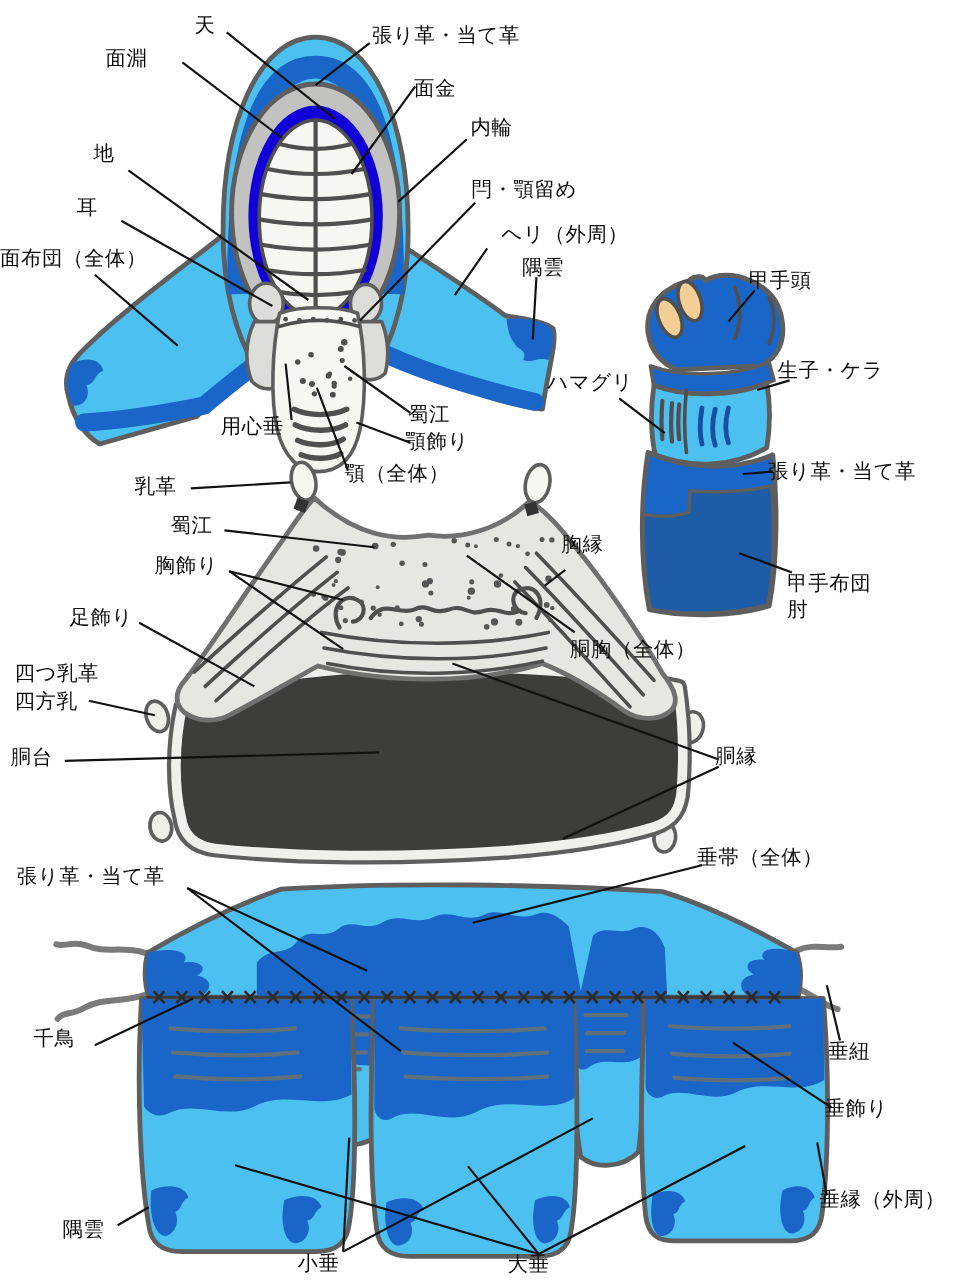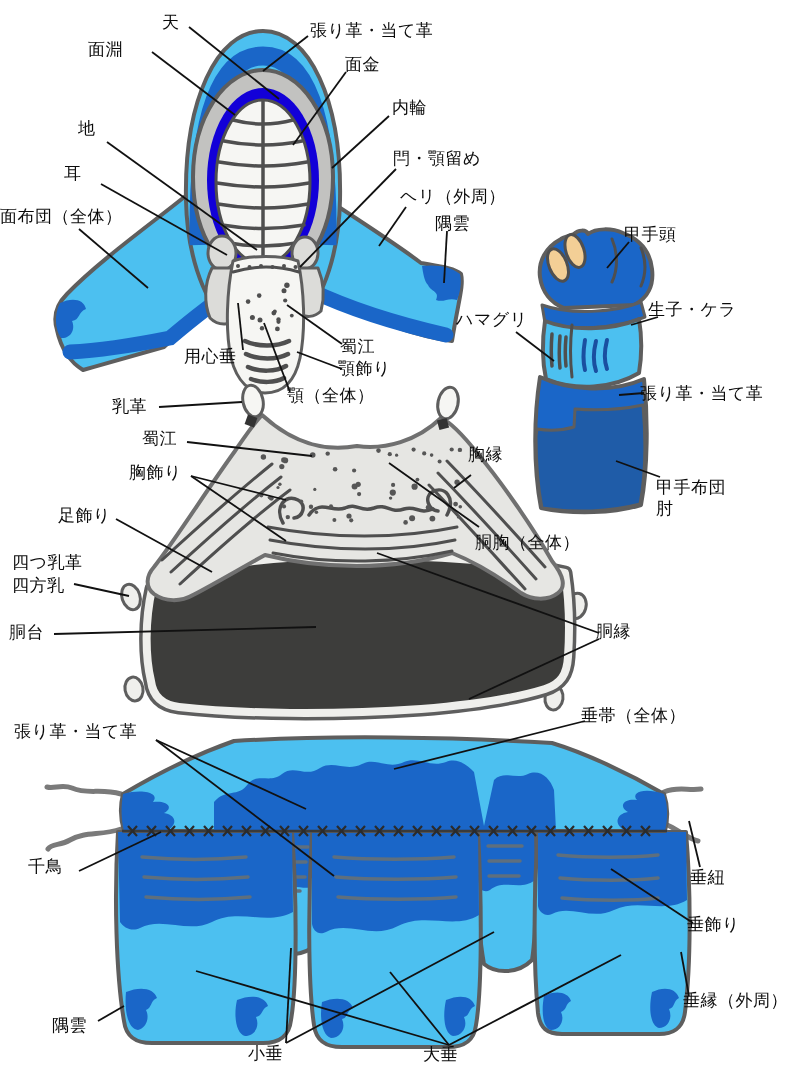--- a/index.html
+++ b/index.html
@@ -305,26 +305,26 @@
     <line x1="286" y1="1043" x2="494" y2="932"></line>
     <line x1="449" y1="1045" x2="196" y2="971"></line>
     <line x1="449" y1="1045" x2="390" y2="972"></line>
     <line x1="449" y1="1045" x2="621" y2="955"></line>
   </g>
 </svg>
 
 <div class="lbl" style="left:162px;top:12px">天</div>
 <div class="lbl" style="left:88px;top:39px">面淵</div>
 <div class="lbl" style="left:310px;top:20px">張り革・当て革</div>
-<div class="lbl" style="left:345px;top:54px">面金</div>
+<div class="lbl" style="left:345px;top:64px">面金</div>
 <div class="lbl" style="left:392px;top:97px">内輪</div>
 <div class="lbl" style="left:78px;top:118px">地</div>
 <div class="lbl" style="left:393px;top:148px">閂・顎留め</div>
 <div class="lbl" style="left:64px;top:163px">耳</div>
-<div class="lbl" style="left:400px;top:186px">ヘリ（外周）</div>
+<div class="lbl" style="left:418px;top:186px">ヘリ（外周）</div>
 <div class="lbl" style="left:0px;top:206px">面布団（全体）</div>
 <div class="lbl" style="left:435px;top:213px">隅雲</div>
 <div class="lbl" style="left:184px;top:346px">用心垂</div>
 <div class="lbl" style="left:340px;top:336px">蜀江</div>
 <div class="lbl" style="left:338px;top:358px">顎飾り</div>
 <div class="lbl" style="left:287px;top:385px">顎（全体）</div>
 <div class="lbl" style="left:624px;top:224px">甲手頭</div>
 <div class="lbl" style="left:456px;top:309px">ハマグリ</div>
 <div class="lbl" style="left:648px;top:299px">生子・ケラ</div>
 <div class="lbl" style="left:640px;top:383px">張り革・当て革</div>

